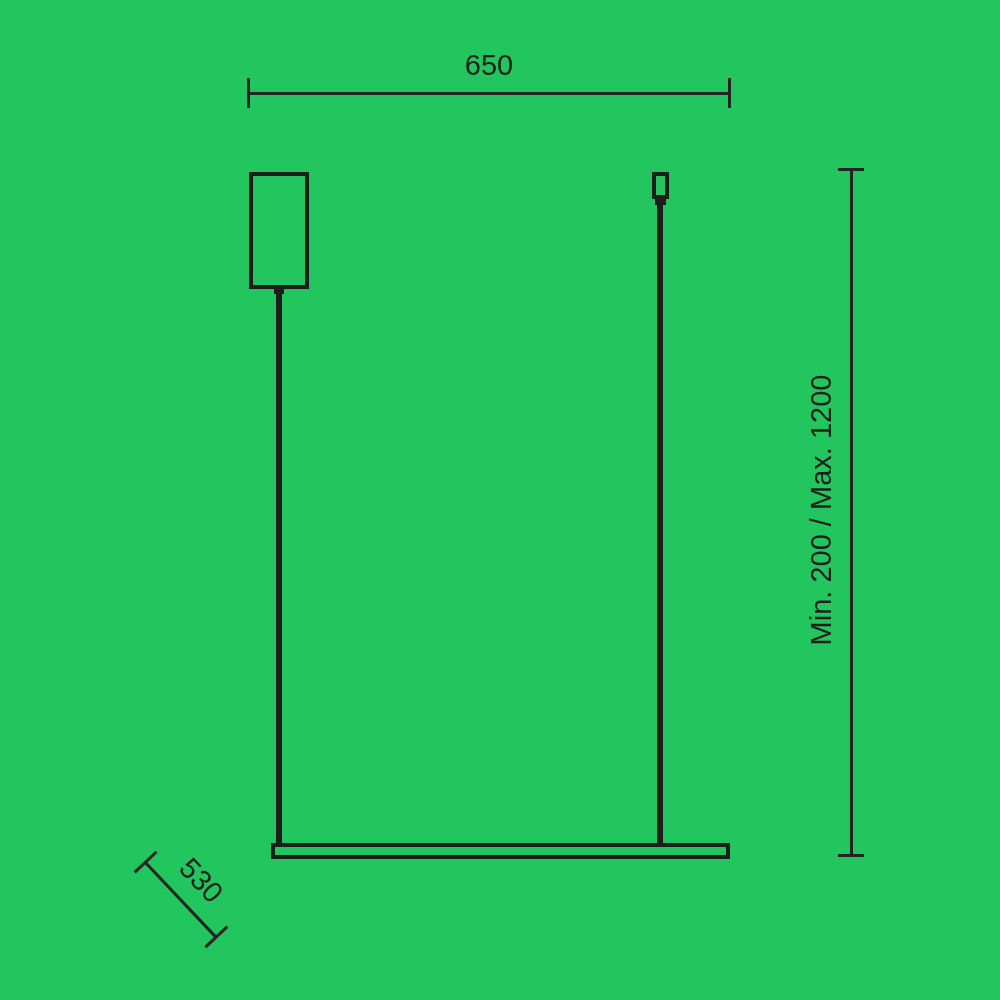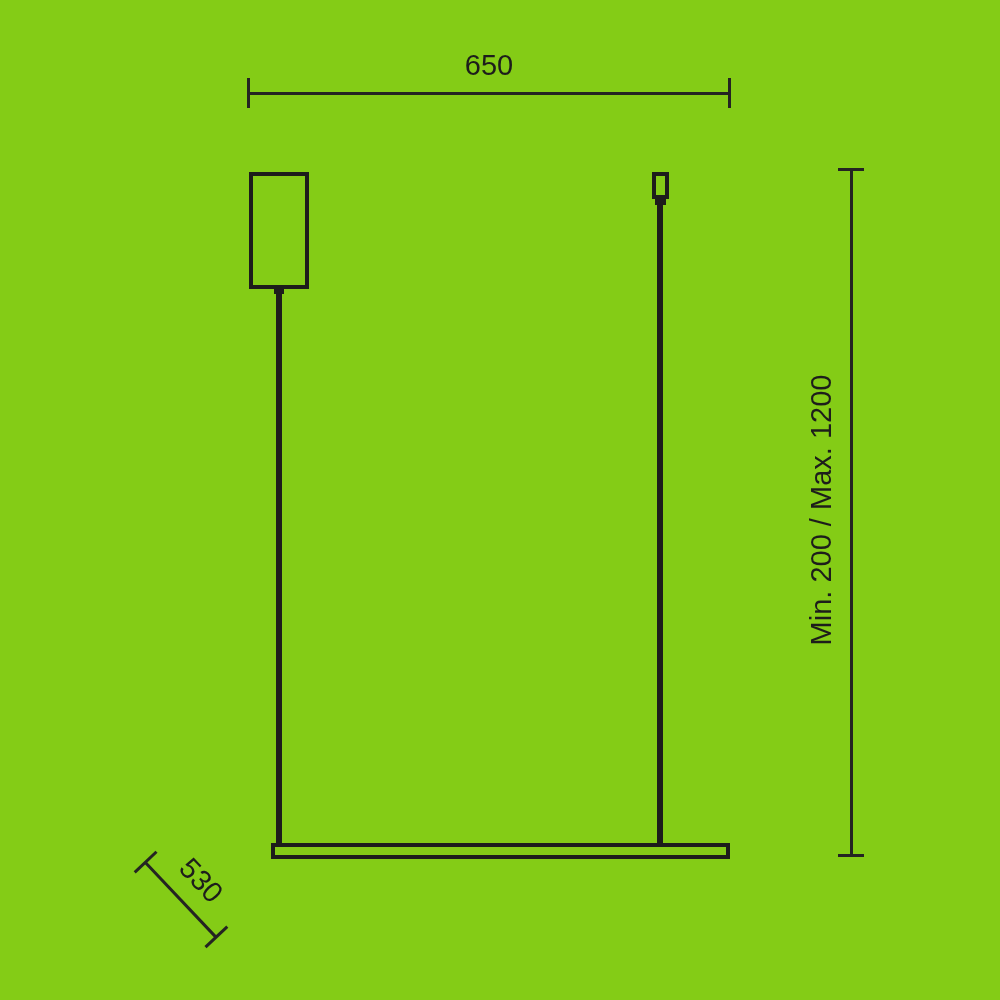--- a/index.html
+++ b/index.html
@@ -3,21 +3,21 @@
 <meta charset="utf-8">
 <style>
   html, body {
     margin: 0;
     padding: 0;
   }
   .canvas {
     position: relative;
     width: 1000px;
     height: 1000px;
-    background: #84cc16;
+    background: #22c55e;
     overflow: hidden;
     font-family: "Liberation Sans", "DejaVu Sans", sans-serif;
     color: #1d1d1b;
   }
   .abs { position: absolute; }
 
   
   .dim-hline { position: absolute; height: 2.5px; background: #242422; }
   .dim-vline { position: absolute; width: 2.5px; background: #242422; }
   .dim-label {

